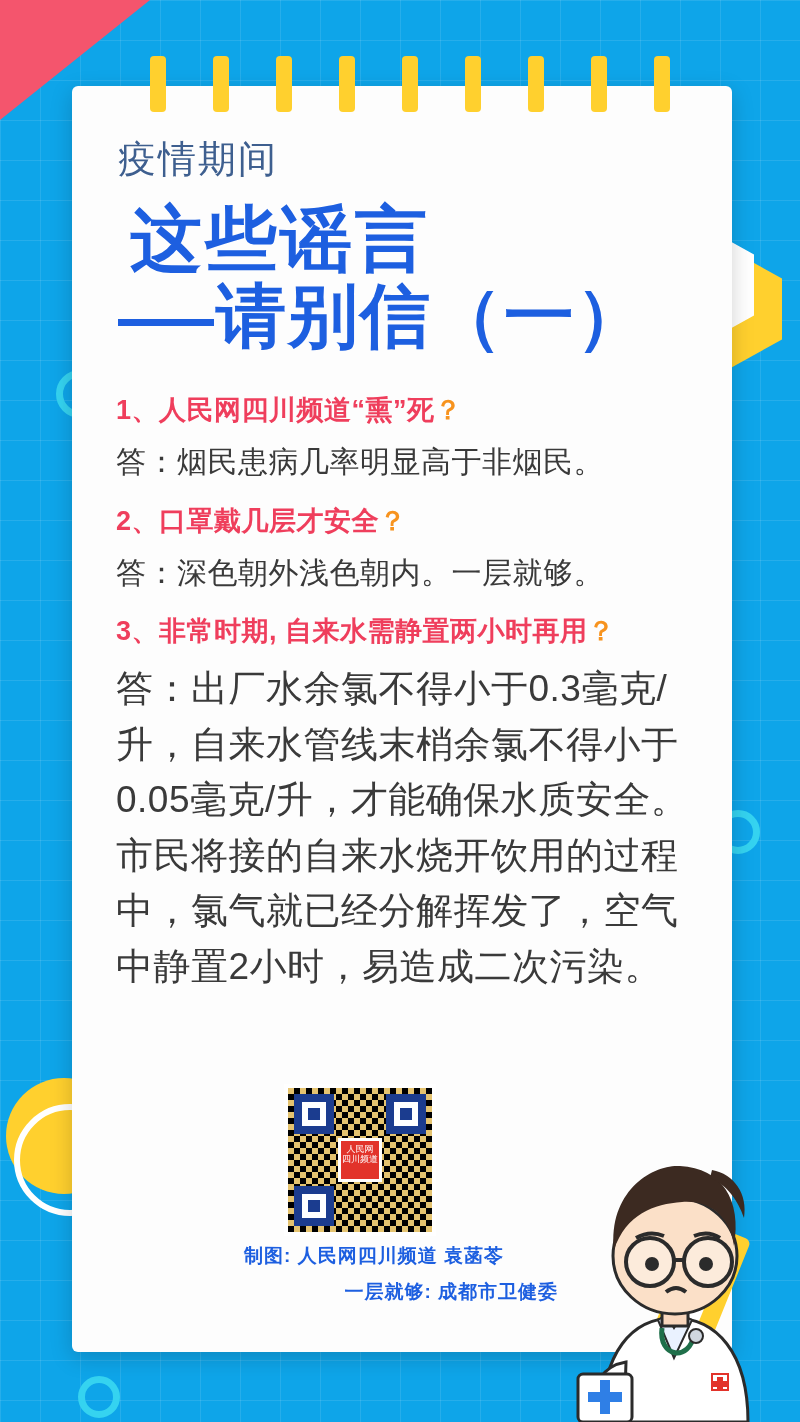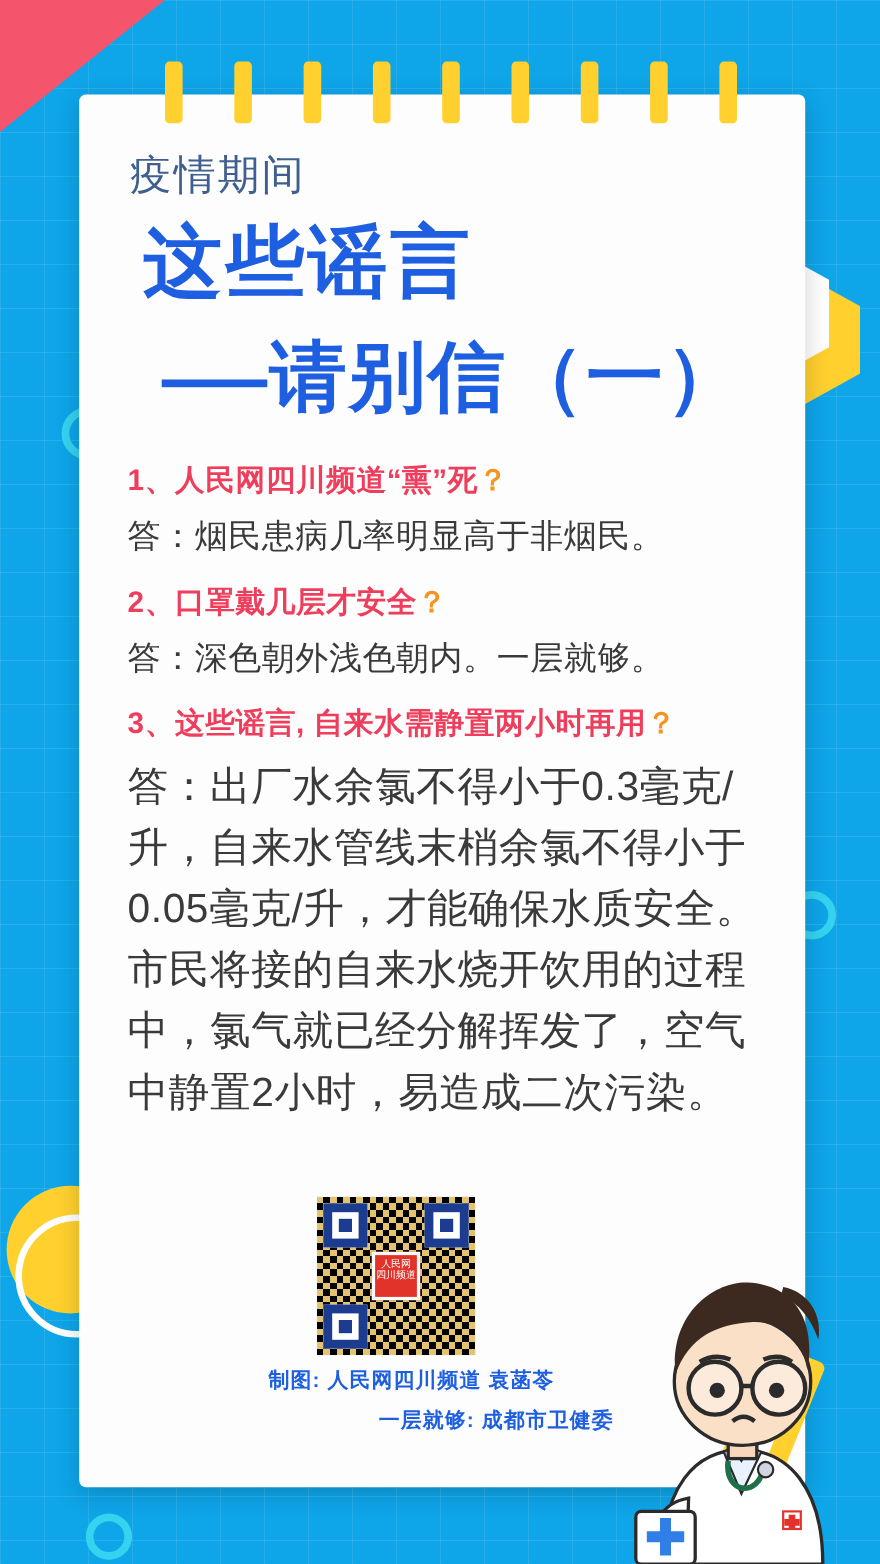--- a/index.html
+++ b/index.html
@@ -131,24 +131,24 @@
   #title-big {
     margin-top: 18px;
     font-size: 72px;
     font-weight: bold;
     color: #1d5fe0;
     letter-spacing: 3px;
     line-height: 1;
     margin-left: 12px;
   }
   #title-row2 {
-    margin-top: 32px;
+    margin-top: 6px;
     display: flex;
     align-items: center;
-    justify-content: center;
+    justify-content: flex-start;
     padding-right: 26px;
   }
   #dash {
     width: 96px;
     height: 7px;
     background: #1d5fe0;
     margin-right: 2px;
     margin-top: 12px;
   }
   #title-big2 {
@@ -302,21 +302,21 @@
 
       <div class="qa-item">
         <div class="q-line">
           <span class="q-num">2、</span><span>口罩戴几层才安全</span><span class="q-mark">？</span>
         </div>
         <div class="a-line">答：深色朝外浅色朝内。一层就够。</div>
       </div>
 
       <div class="qa-item">
         <div class="q-line">
-          <span class="q-num">3、</span><span>这些谣言, 自来水需静置两小时再用</span><span class="q-mark">？</span>
+          <span class="q-num">3、</span><span>非常时期, 自来水需静置两小时再用</span><span class="q-mark">？</span>
         </div>
         <div class="a-line a-long">答：出厂水余氯不得小于0.3毫克/升，自来水管线末梢余氯不得小于0.05毫克/升，才能确保水质安全。市民将接的自来水烧开饮用的过程中，氯气就已经分解挥发了，空气中静置2小时，易造成二次污染。</div>
       </div>
 
     </div>
 
     <div id="bottom-area">
 
       <div id="qr">
         <span class="qr-eye" id="qr-eye-tl">

